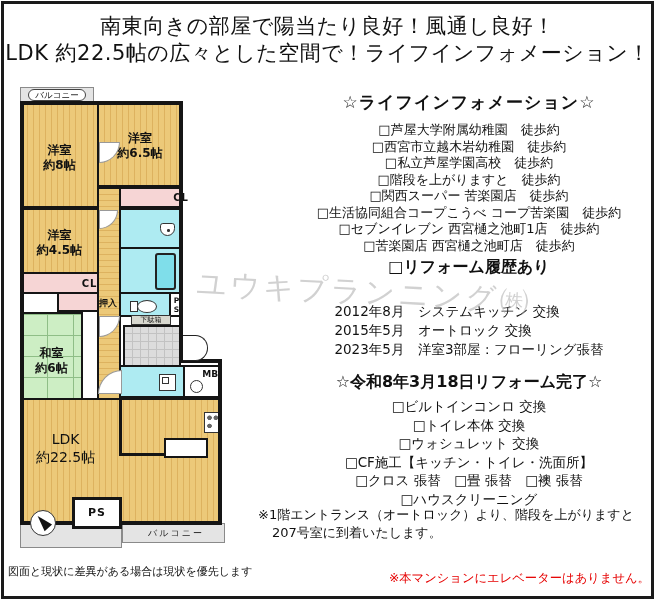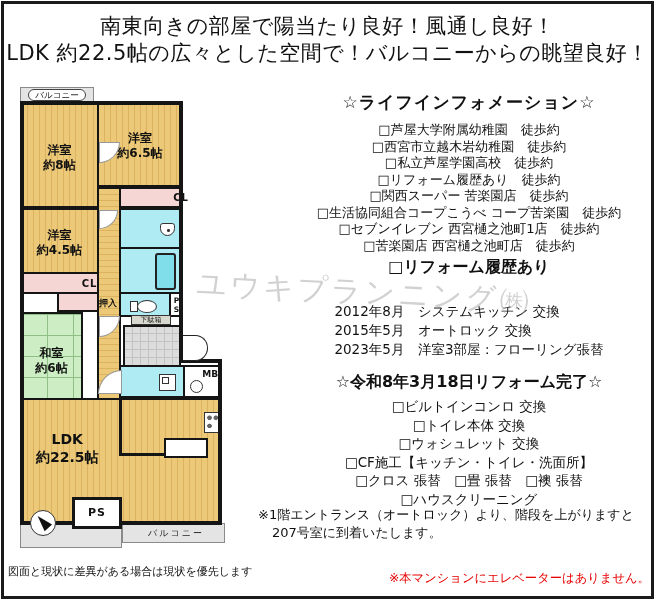--- a/index.html
+++ b/index.html
@@ -48,21 +48,21 @@
      repeating-linear-gradient(90deg,transparent 0 25px,var(--tatami-line,#8fbe87) 25px 26px),
      var(--tatami,#cdeec4);}
   .tile{background:
      repeating-linear-gradient(0deg,transparent 0 7px,#c2c2c2 7px 8px),
      repeating-linear-gradient(90deg,transparent 0 7px,#c2c2c2 7px 8px),
      var(--tile-gray,#dcdcdc);}
   .gray{background:var(--balcony-gray,#e4e4e4);border:1.5px solid #8a8a8a;z-index:0;}
   .rlabel{position:absolute;width:100%;text-align:center;font-weight:bold;color:#111;line-height:1.25;}
   .r8 .rlabel,.r65 .rlabel,.r45 .rlabel{font-size:12px;}
   .washitsu .rlabel{font-size:12px;}
-  .ldk-label{position:absolute;left:14px;top:30px;font-weight:bold;font-size:14px;line-height:1.3;text-align:center;}
+  .ldk-label{position:absolute;left:14px;top:30px;font-weight:normal;font-size:14px;line-height:1.3;text-align:center;}
   .minilabel{position:absolute;font-size:10px;font-weight:bold;letter-spacing:1px;width:100%;text-align:center;}
   .balc-top{left:8px;top:1px;width:74px;height:15px;display:flex;align-items:center;justify-content:center;}
   .balc-pill{background:#fff;border:1px solid #444;border-radius:7px;font-size:8.5px;padding:0 6px;line-height:10px;}
   .balc-label{position:absolute;left:118px;top:441px;width:92px;text-align:center;font-size:9px;letter-spacing:2px;color:#222;z-index:1;}
 
   .r8{left:8px;top:15px;width:79px;height:107px;}
   .r65{left:85px;top:15px;width:86px;height:86px;}
   .cl1{left:107px;top:101px;width:64px;height:21px;}
   .corridor{left:85px;top:101px;width:24px;height:213px;}
   .r45{left:8px;top:122px;width:79px;height:66px;}
@@ -116,21 +116,21 @@
   .washer-ic{position:absolute;right:7px;top:7px;width:17px;height:17px;background:#fff;border:1.5px solid #333;}
   .washer-ic:after{content:"";position:absolute;left:2px;top:2px;width:5px;height:5px;border:1.5px solid #333;}
 </style>
 </head>
 <body>
 
 <div class="frame"></div>
 
 <div class="header">
   <div class="h1">南東向きの部屋で陽当たり良好！風通し良好！</div>
-  <div class="h1">LDK 約22.5帖の広々とした空間で！バルコニーからの眺望良好！</div>
+  <div class="h1">LDK 約22.5帖の広々とした空間で！ライフインフォメーション！</div>
 </div>
 
 <div class="plan">
   <div class="abs balc-top gray">
     <span class="balc-pill">バルコニー</span>
   </div>
 
   <div class="abs gray balc-bl"></div>
   <div class="abs gray balc-br"></div>
   <div class="balc-label">バルコニー</div>
@@ -219,21 +219,21 @@
 </div>
 
 <div class="watermark">ユウキプランニング㈱</div>
 
 <section class="sec life">
   <div class="sec-h">☆ライフインフォメーション☆</div>
   <div class="list">
       <div class="list-line">□芦屋大学附属幼稚園　徒歩約</div>
       <div class="list-line">□西宮市立越木岩幼稚園　徒歩約</div>
       <div class="list-line">□私立芦屋学園高校　徒歩約</div>
-      <div class="list-line">□リフォーム履歴あり　徒歩約</div>
+      <div class="list-line">□階段を上がりますと　徒歩約</div>
       <div class="list-line">□関西スーパー 苦楽園店　徒歩約</div>
       <div class="list-line">□生活協同組合コープこうべ コープ苦楽園　徒歩約</div>
       <div class="list-line">□セブンイレブン 西宮樋之池町1店　徒歩約</div>
       <div class="list-line">□苦楽園店 西宮樋之池町店　徒歩約</div>
     </div>
 </section>
 
 <section class="sec history">
   <div class="sec-h">□リフォーム履歴あり</div>
   <div class="list"><div class="list-line">2012年8月　システムキッチン 交換</div><div class="list-line">2015年5月　オートロック 交換</div><div class="list-line">2023年5月　洋室3部屋：フローリング張替</div></div>

